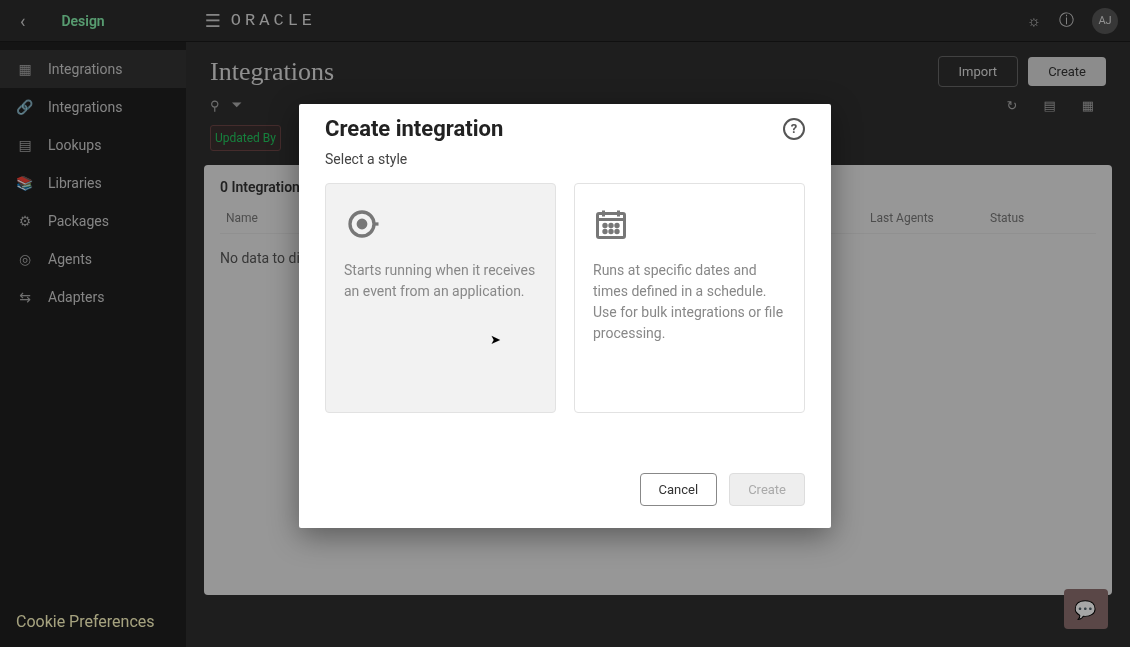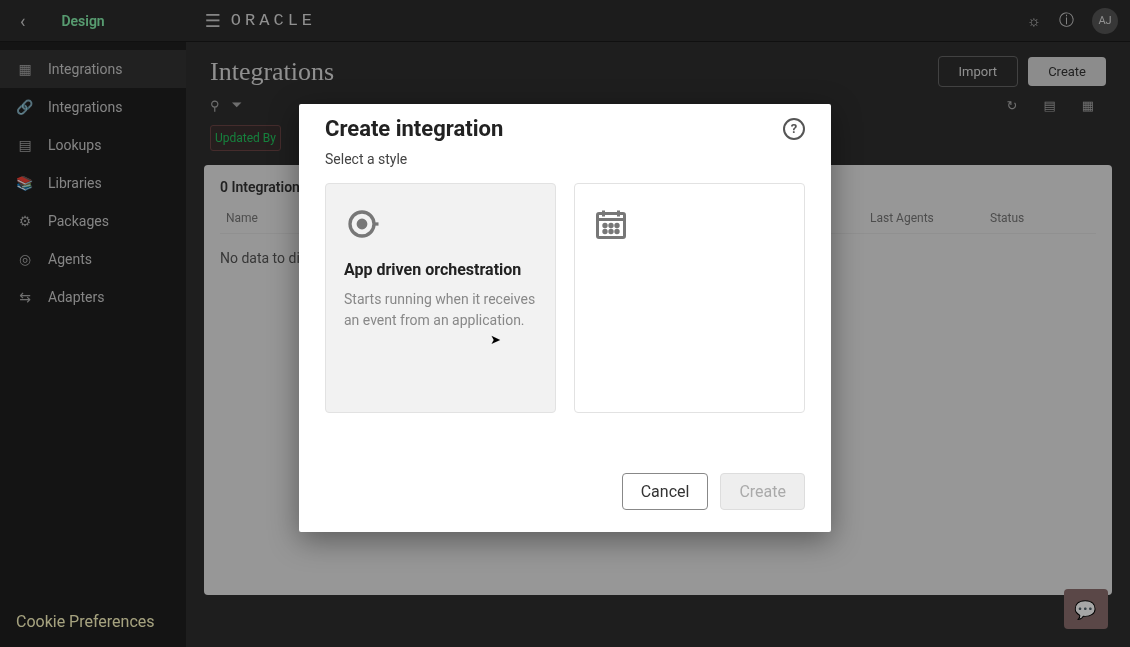--- a/index.html
+++ b/index.html
@@ -43,21 +43,21 @@
 .modal-help{margin-left:auto;width:22px;height:22px;border:2px solid #555;border-radius:50%;display:flex;align-items:center;justify-content:center;font-size:13px;font-weight:700;color:#555;cursor:pointer}
 .modal-sub{font-size:14px;color:#444;margin-bottom:16px}
 .cards{display:flex;gap:18px;margin-bottom:60px}
 .card{flex:1;border:1px solid #e2e2e2;border-radius:4px;padding:22px 18px 30px;cursor:pointer;min-height:230px}
 .card.sel{background:#f2f2f2}
 .card-icon{width:36px;height:36px;margin-bottom:18px;color:#777}
 .card-icon svg{width:100%;height:100%}
 .card-title{font-size:16px;font-weight:700;color:#222;margin-bottom:10px}
 .card-desc{font-size:14px;color:#888;line-height:1.5}
 .modal-actions{display:flex;justify-content:flex-end;gap:12px}
-.mbtn{padding:8px 18px;border-radius:4px;font-size:16px;cursor:pointer}
+.mbtn{padding:8px 18px;border-radius:4px;font-size:13px;cursor:pointer}
 .mbtn-cancel{background:#fff;border:1px solid #888;color:#333}
 .mbtn-create{background:#eee;border:1px solid #ddd;color:#aaa;cursor:not-allowed}
 .chat-fab{position:absolute;right:22px;bottom:18px;width:44px;height:40px;background:#8a6d6d;border-radius:4px;display:flex;align-items:center;justify-content:center;color:#fff;cursor:pointer;font-size:18px}
 .cursor{position:absolute;left:490px;top:332px;font-size:13px;color:#000;pointer-events:none;z-index:999}
 </style>
 </head>
 <body>
 
 <div class="topbar">
   <span class="back-chev">‹</span>
@@ -142,36 +142,36 @@
     <div class="modal-sub">Select a style</div>
     <div class="cards">
       <div class="card sel">
         <div class="card-icon">
           <svg viewBox="0 0 24 24" fill="none" stroke="currentColor" stroke-width="2.2">
               <circle cx="12" cy="12" r="8"></circle>
               <circle cx="12" cy="12" r="2.5" fill="currentColor"></circle>
               <path d="M20 12h3"></path>
             </svg>
         </div>
-        <div class="card-title">App driven orchestration</div>
         <div class="card-desc">Starts running when it receives an event from an application.</div>
       </div>
       <div class="card">
         <div class="card-icon">
           <svg viewBox="0 0 24 24" fill="none" stroke="currentColor" stroke-width="2">
               <rect x="3" y="5" width="18" height="16" rx="1"></rect>
               <path d="M3 9h18M7 3v4M17 3v4"></path>
               <circle cx="8" cy="13" r="0.8" fill="currentColor"></circle>
               <circle cx="12" cy="13" r="0.8" fill="currentColor"></circle>
               <circle cx="16" cy="13" r="0.8" fill="currentColor"></circle>
               <circle cx="8" cy="17" r="0.8" fill="currentColor"></circle>
               <circle cx="12" cy="17" r="0.8" fill="currentColor"></circle>
               <circle cx="16" cy="17" r="0.8" fill="currentColor"></circle>
             </svg>
         </div>
+        <div class="card-desc">Runs at specific dates and times defined in a schedule. Use for bulk integrations or file processing.</div>
       </div>
     </div>
     <div class="modal-actions">
       <button class="mbtn mbtn-cancel">Cancel</button>
       <button class="mbtn mbtn-create">Create</button>
     </div>
   </div>
 </div>
 
 <div class="cursor">➤</div>

